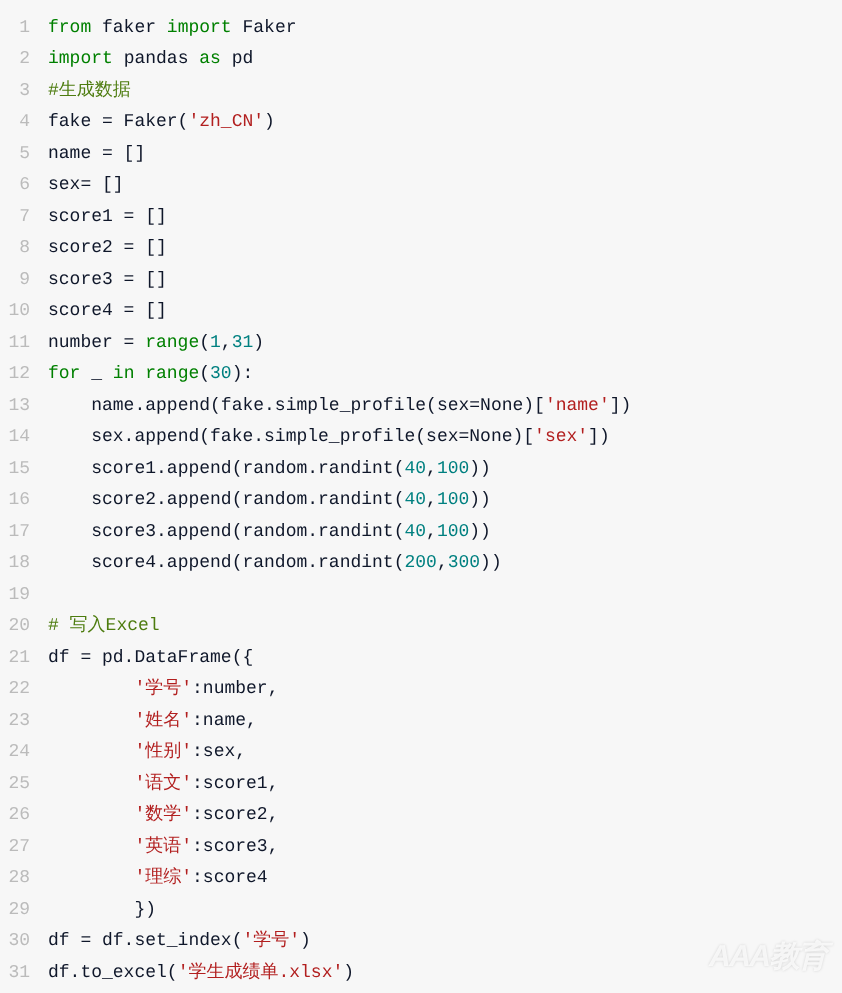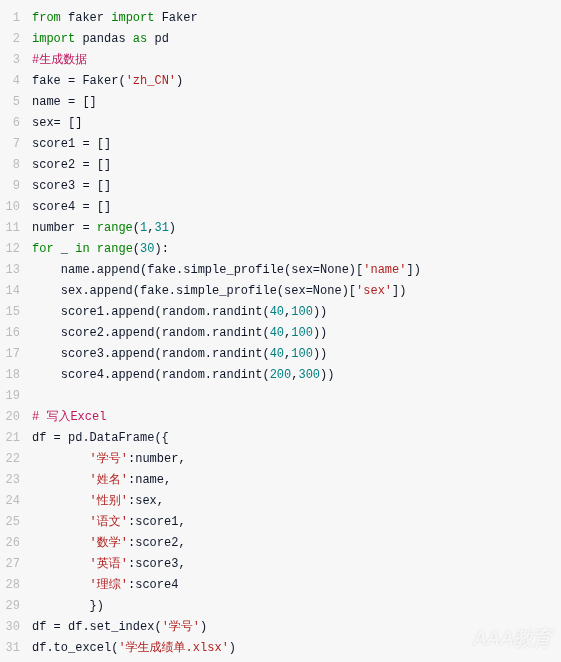--- a/index.html
+++ b/index.html
@@ -32,21 +32,21 @@
     user-select: none;
     flex-shrink: 0;
   }
   .code {
     white-space: pre;
   }
   .kw { color: #008000; }
   .id { color: #0f172a; }
   .str { color: #B21F1F; }
   .num { color: #008080; }
-  .cmt { color: #be185d; }
+  .cmt { color: #4d7c0f; }
   .watermark {
     position: absolute;
     bottom: 6px;
     right: 10px;
     font-family: Arial, sans-serif;
     font-size: 20px;
     font-weight: bold;
     font-style: italic;
     color: rgba(255,255,255,0.75);
     text-shadow: 0 0 2px rgba(0,0,0,0.15);

